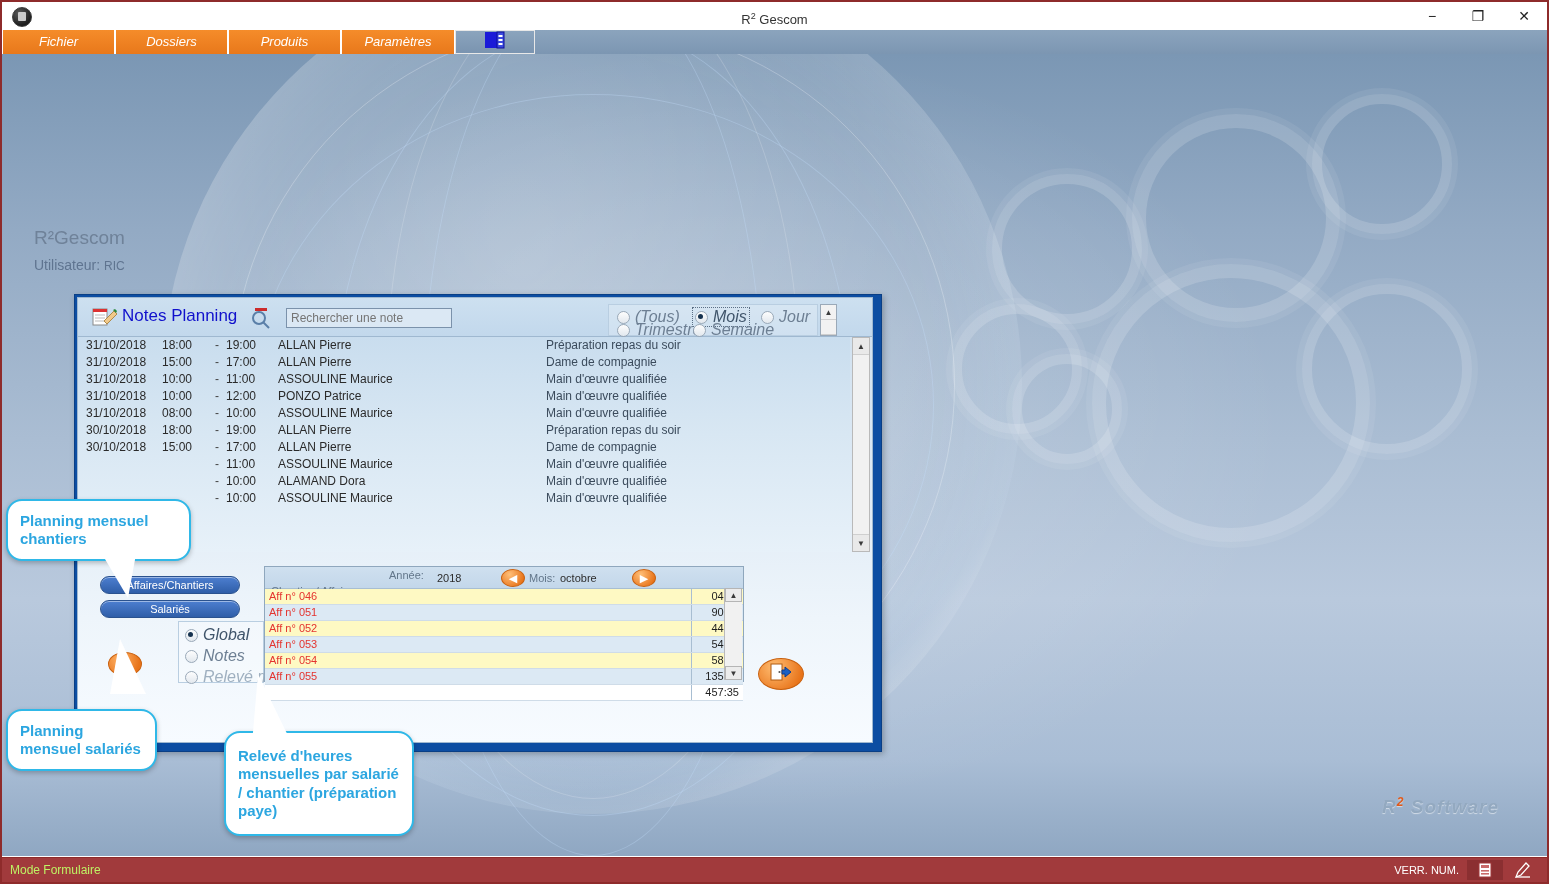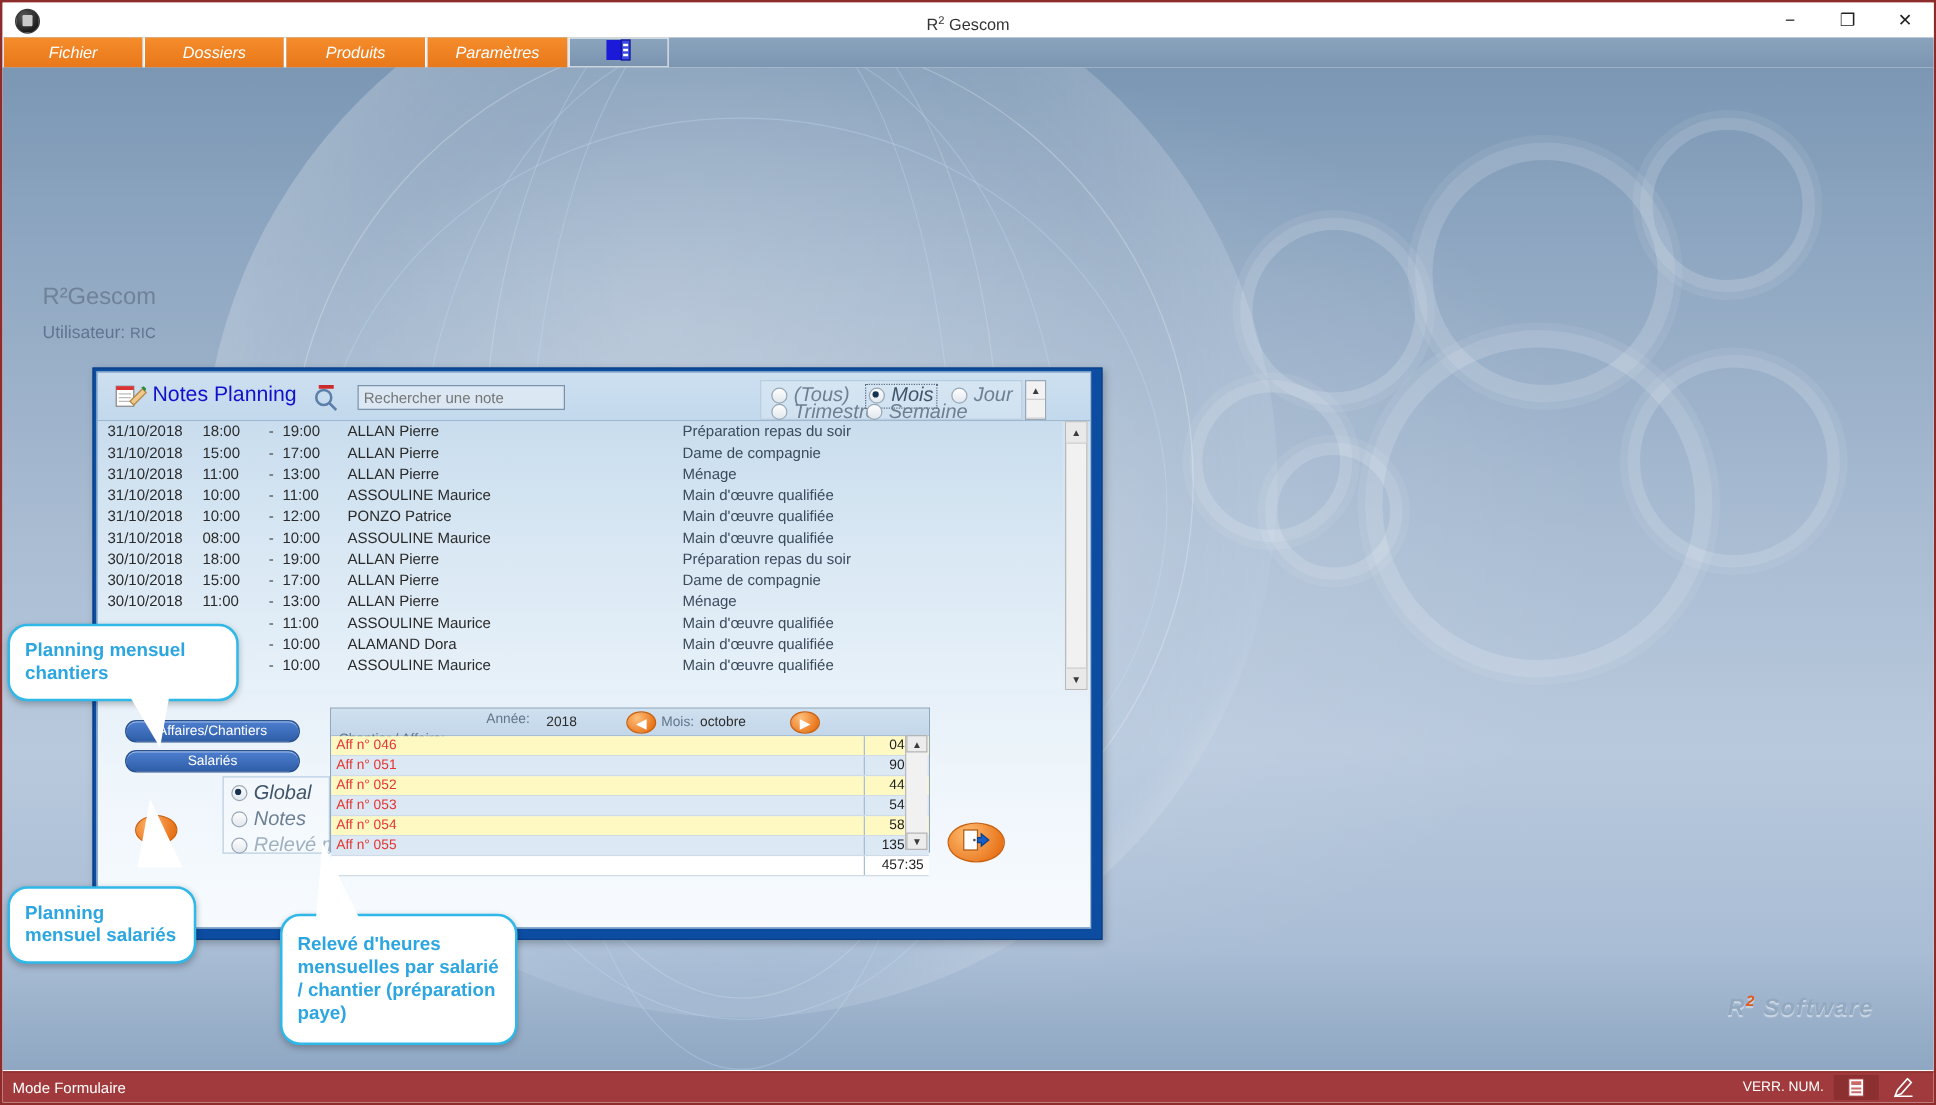--- a/index.html
+++ b/index.html
@@ -264,21 +264,21 @@
   }
   .tail{position:absolute;width:0;height:0;}
 
   
   #statusbar{
     position:absolute;left:0;right:0;bottom:0;height:24px;
     background:#a13a3c;border-top:1px solid #8e2b2b;
   }
   #statusbar .mode{
     position:absolute;left:8px;top:0;height:24px;line-height:24px;
-    color:#ffffff;font-size:12px;
+    color:#bef264;font-size:12px;
   }
   #statusbar .verr{
     position:absolute;right:88px;top:0;height:24px;line-height:24px;
     color:#fff;font-size:11px;
   }
   #statusbar .sb-ico{
     position:absolute;top:2px;width:36px;height:20px;
     display:flex;align-items:center;justify-content:center;cursor:default;
   }
   #statusbar .sb-ico.a{right:44px;background:#8b2f31;}
@@ -387,27 +387,25 @@
           </div>
           <div id="np-filters-scroll">
             <div class="arrow">▲</div>
             <div class="arrow"></div>
           </div>
         </div>
 
         <div id="np-list">
             <div class="row"><span class="c-date">31/10/2018</span><span class="c-h1">18:00</span><span class="c-sep">-</span><span class="c-h2">19:00</span><span class="c-name">ALLAN Pierre</span><span class="c-task">Préparation repas du soir</span></div>
             <div class="row"><span class="c-date">31/10/2018</span><span class="c-h1">15:00</span><span class="c-sep">-</span><span class="c-h2">17:00</span><span class="c-name">ALLAN Pierre</span><span class="c-task">Dame de compagnie</span></div>
-            <div class="row"><span class="c-date">31/10/2018</span><span class="c-h1">11:00</span><span class="c-sep">-</span><span class="c-h2">13:00</span><span class="c-name">ALLAN Pierre</span><span class="c-task">Ménage</span></div>
             <div class="row"><span class="c-date">31/10/2018</span><span class="c-h1">10:00</span><span class="c-sep">-</span><span class="c-h2">11:00</span><span class="c-name">ASSOULINE Maurice</span><span class="c-task">Main d'œuvre qualifiée</span></div>
             <div class="row"><span class="c-date">31/10/2018</span><span class="c-h1">10:00</span><span class="c-sep">-</span><span class="c-h2">12:00</span><span class="c-name">PONZO Patrice</span><span class="c-task">Main d'œuvre qualifiée</span></div>
             <div class="row"><span class="c-date">31/10/2018</span><span class="c-h1">08:00</span><span class="c-sep">-</span><span class="c-h2">10:00</span><span class="c-name">ASSOULINE Maurice</span><span class="c-task">Main d'œuvre qualifiée</span></div>
             <div class="row"><span class="c-date">30/10/2018</span><span class="c-h1">18:00</span><span class="c-sep">-</span><span class="c-h2">19:00</span><span class="c-name">ALLAN Pierre</span><span class="c-task">Préparation repas du soir</span></div>
             <div class="row"><span class="c-date">30/10/2018</span><span class="c-h1">15:00</span><span class="c-sep">-</span><span class="c-h2">17:00</span><span class="c-name">ALLAN Pierre</span><span class="c-task">Dame de compagnie</span></div>
-            <div class="row"><span class="c-date">30/10/2018</span><span class="c-h1">11:00</span><span class="c-sep">-</span><span class="c-h2">13:00</span><span class="c-name">ALLAN Pierre</span><span class="c-task">Ménage</span></div>
             <div class="row"><span class="c-date"></span><span class="c-h1"></span><span class="c-sep">-</span><span class="c-h2">11:00</span><span class="c-name">ASSOULINE Maurice</span><span class="c-task">Main d'œuvre qualifiée</span></div>
             <div class="row"><span class="c-date"></span><span class="c-h1"></span><span class="c-sep">-</span><span class="c-h2">10:00</span><span class="c-name">ALAMAND Dora</span><span class="c-task">Main d'œuvre qualifiée</span></div>
             <div class="row"><span class="c-date"></span><span class="c-h1"></span><span class="c-sep">-</span><span class="c-h2">10:00</span><span class="c-name">ASSOULINE Maurice</span><span class="c-task">Main d'œuvre qualifiée</span></div>
           </div>
         <div id="np-list-scroll">
           <div class="sb-arrow">▲</div>
           <div class="sb-arrow bot">▼</div>
         </div>
 
         <div id="np-left">

